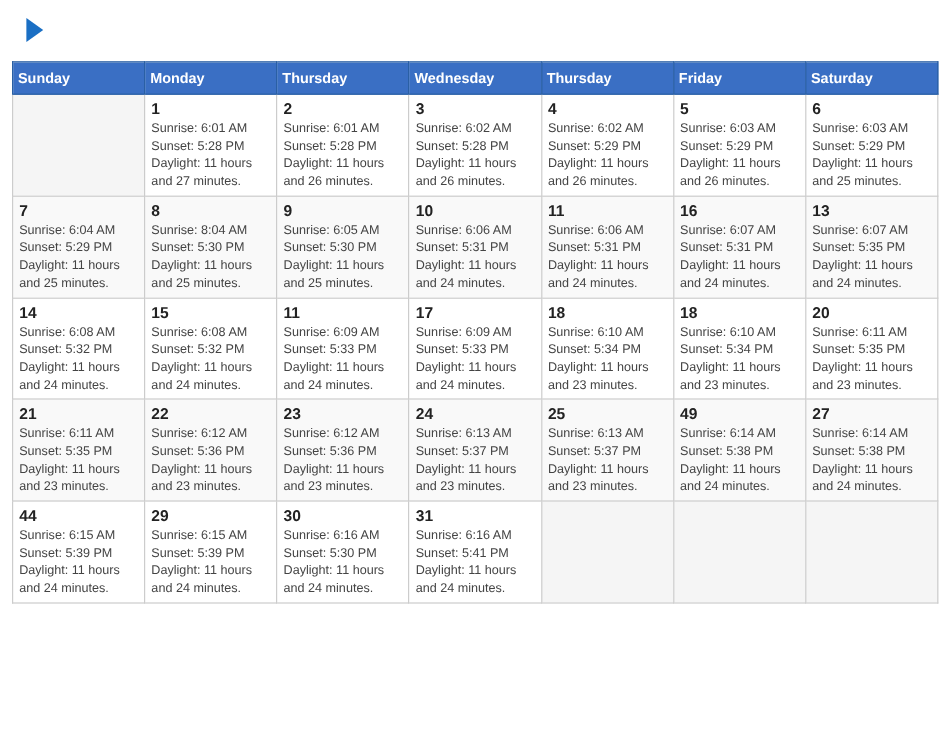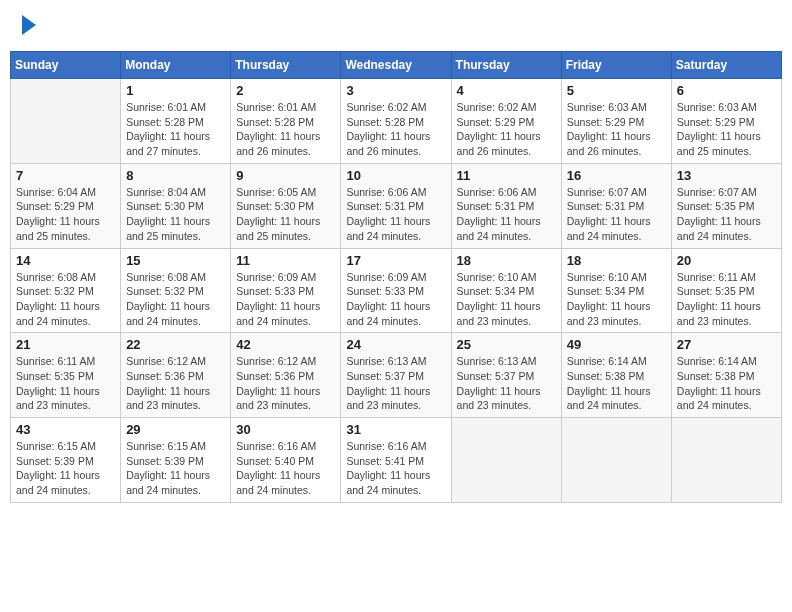--- a/index.html
+++ b/index.html
@@ -284,21 +284,21 @@
 and 23 minutes.</div>
         </td>
         <td>
           <div class="day-num">22</div>
           <div class="day-info">Sunrise: 6:12 AM
 Sunset: 5:36 PM
 Daylight: 11 hours
 and 23 minutes.</div>
         </td>
         <td>
-          <div class="day-num">42</div>
+          <div class="day-num">23</div>
           <div class="day-info">Sunrise: 6:12 AM
 Sunset: 5:36 PM
 Daylight: 11 hours
 and 23 minutes.</div>
         </td>
         <td>
           <div class="day-num">24</div>
           <div class="day-info">Sunrise: 6:13 AM
 Sunset: 5:37 PM
 Daylight: 11 hours
@@ -321,37 +321,37 @@
         <td>
           <div class="day-num">27</div>
           <div class="day-info">Sunrise: 6:14 AM
 Sunset: 5:38 PM
 Daylight: 11 hours
 and 24 minutes.</div>
         </td>
       </tr>
       <tr>
         <td>
-          <div class="day-num">43</div>
+          <div class="day-num">44</div>
           <div class="day-info">Sunrise: 6:15 AM
 Sunset: 5:39 PM
 Daylight: 11 hours
 and 24 minutes.</div>
         </td>
         <td>
           <div class="day-num">29</div>
           <div class="day-info">Sunrise: 6:15 AM
 Sunset: 5:39 PM
 Daylight: 11 hours
 and 24 minutes.</div>
         </td>
         <td>
           <div class="day-num">30</div>
           <div class="day-info">Sunrise: 6:16 AM
-Sunset: 5:40 PM
+Sunset: 5:30 PM
 Daylight: 11 hours
 and 24 minutes.</div>
         </td>
         <td>
           <div class="day-num">31</div>
           <div class="day-info">Sunrise: 6:16 AM
 Sunset: 5:41 PM
 Daylight: 11 hours
 and 24 minutes.</div>
         </td>

